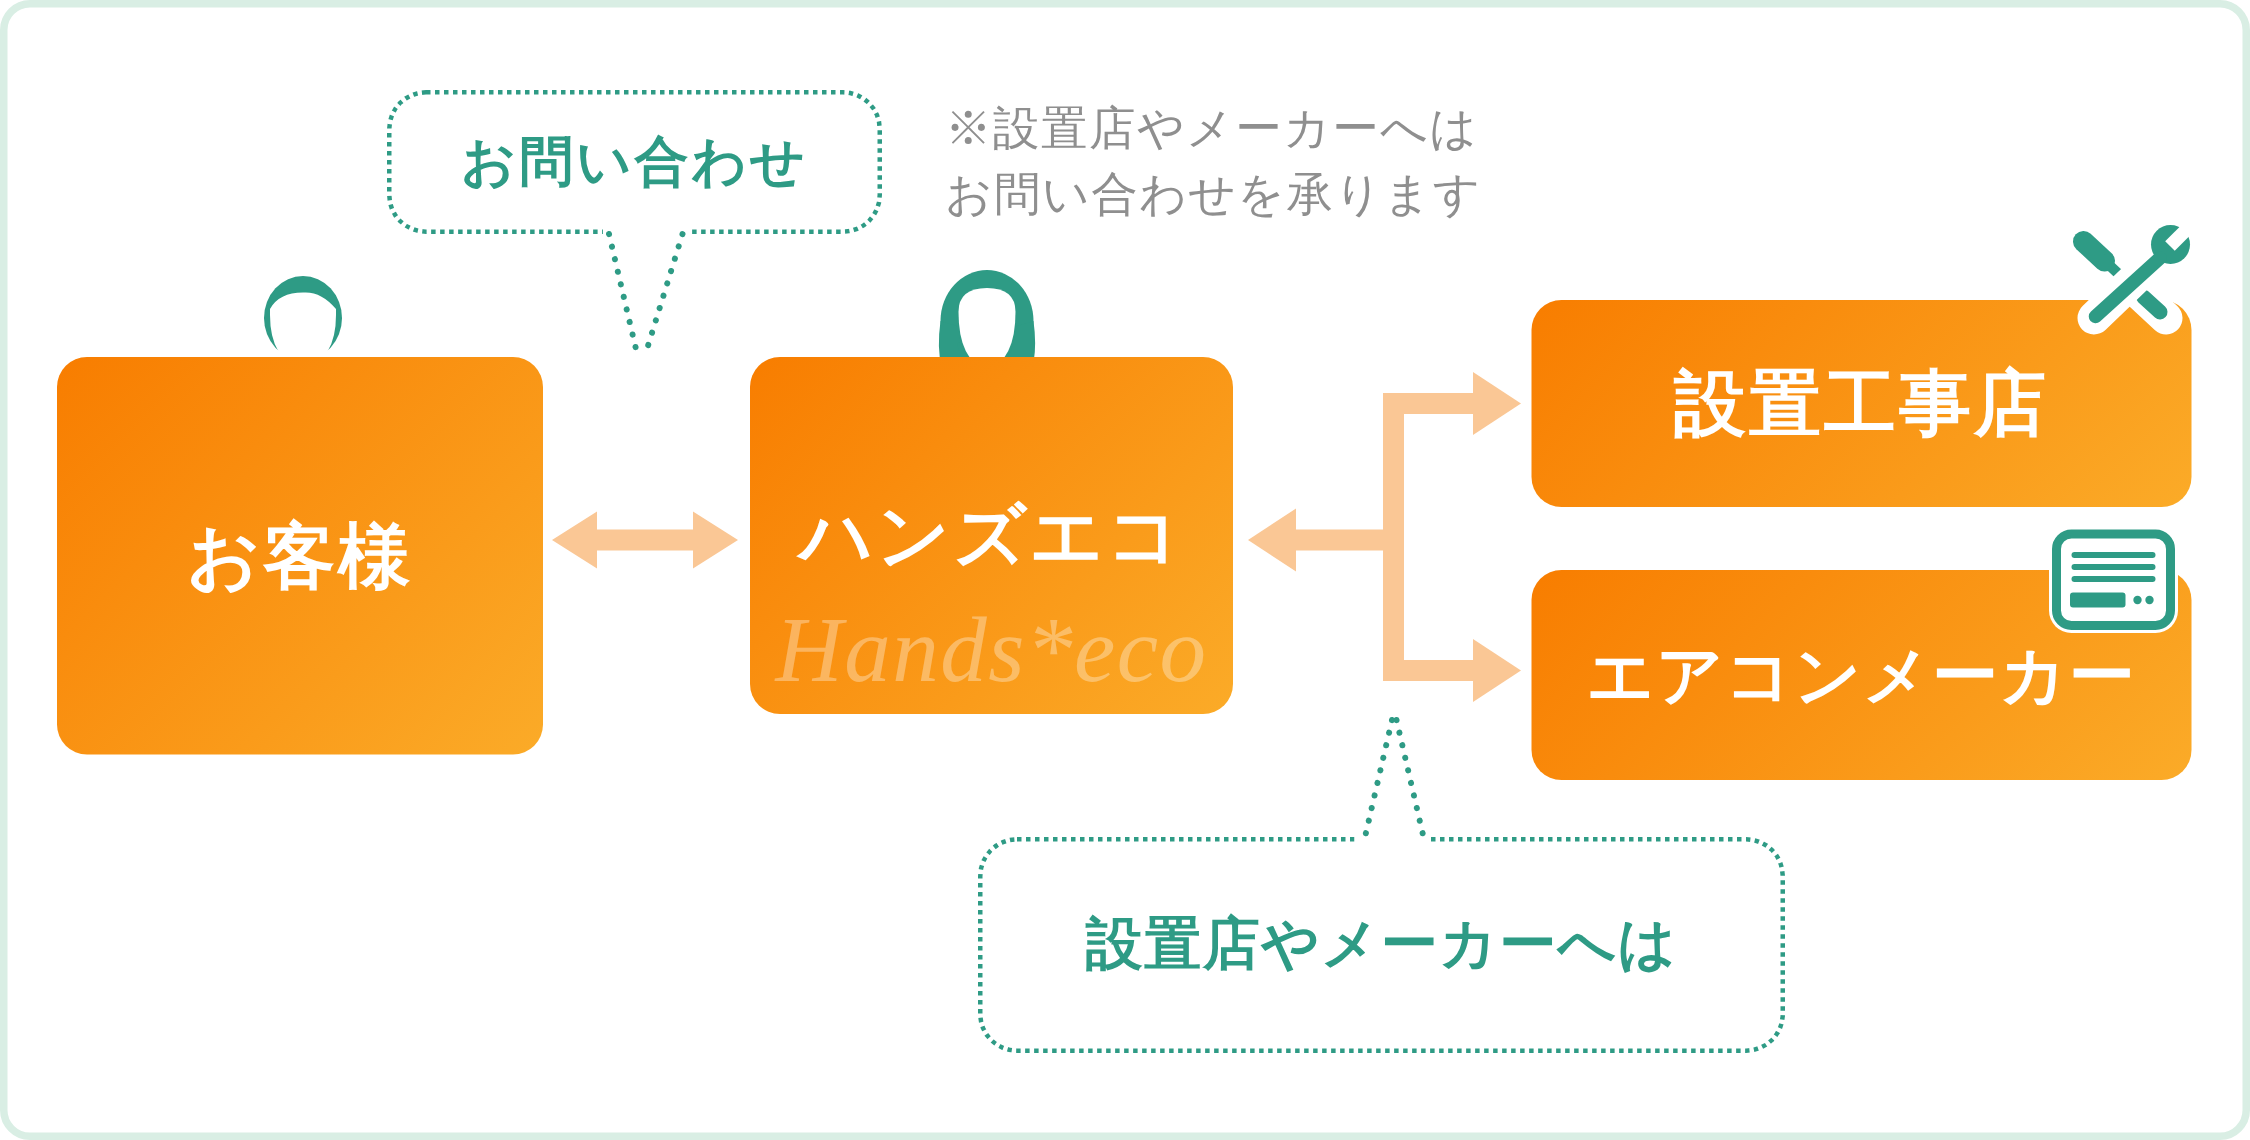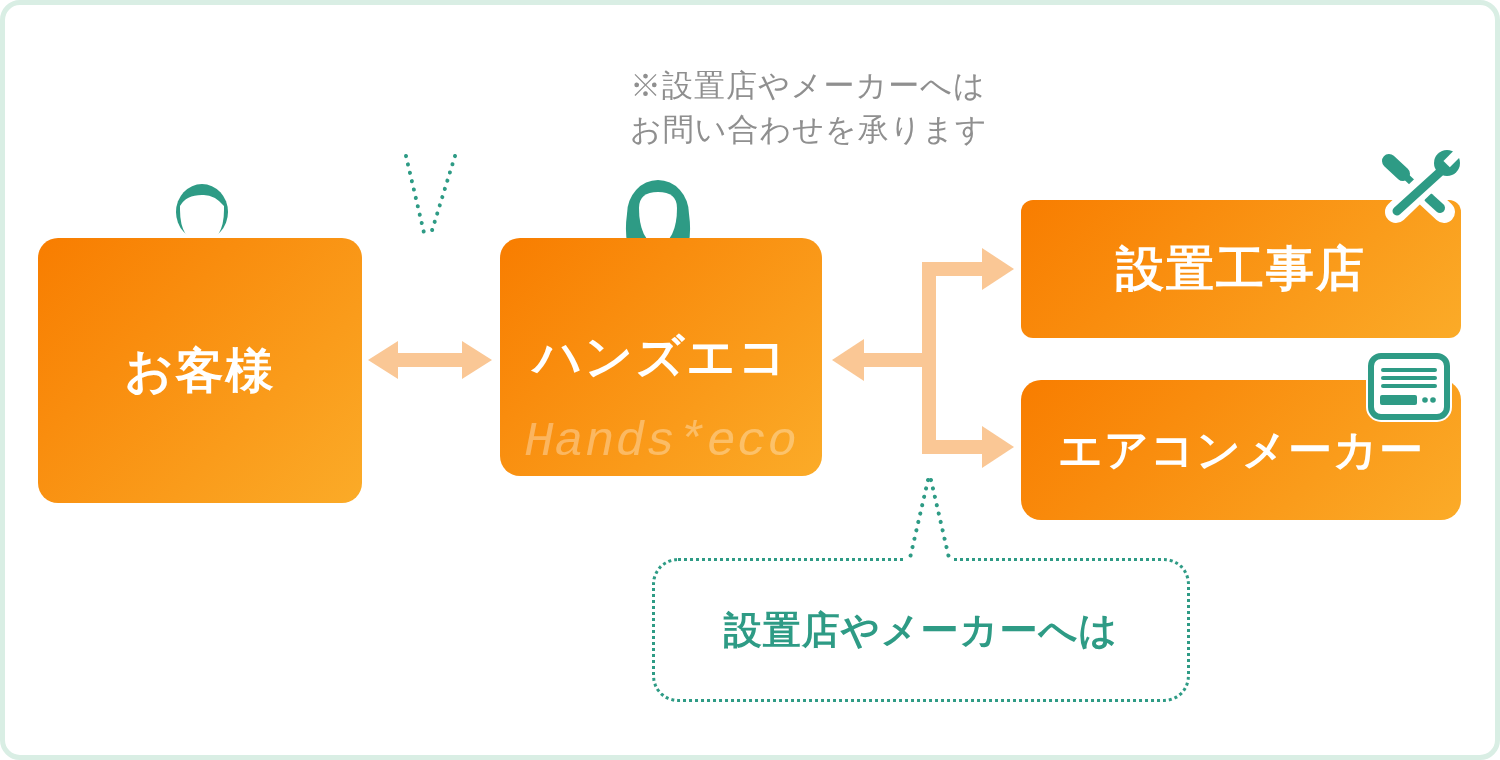--- a/index.html
+++ b/index.html
@@ -43,30 +43,33 @@
   }
   .icon{position:absolute;}
   .t-fill{fill:var(--teal);}
   .w-fill{fill:#fff;}
   .t-stroke{stroke:var(--teal);fill:none;}
   .w-stroke{stroke:#fff;fill:none;}
   .p-fill{fill:var(--peach);}
   .outlined{stroke:#fff;stroke-width:4;paint-order:stroke;}
   #watermark{
     position:absolute;left:0;right:0;bottom:6px;text-align:center;
-    font-family:Liberation Mono, monospace;font-style:italic;
-    font-size:49px;color:rgba(255,255,255,0.33);letter-spacing:1px;
+    font-family:Liberation Serif, serif;font-style:italic;
+    font-size:62px;color:rgba(255,255,255,0.33);letter-spacing:1px;
   }
 </style>
 </head>
 <body>
 
 <div id="canvas">
   <div id="frame"></div>
 
+  <div class="bubble" style="left:258px;top:60px;width:330px;height:96px;">
+    <span class="btext top-btext">お問い合わせ</span>
+  </div>
   <div class="tailgap" style="left:402px;top:152px;width:58px;height:9px;"></div>
   <svg class="tail" style="left:398px;top:153px;" width="64" height="90" viewBox="0 0 64 90">
     <path class="dotline" d="M8 3 L27 84"></path>
     <path class="dotline" d="M57 3 L32 84"></path>
   </svg>
 
   <div id="note">
     <div>※設置店やメーカーへは</div>
     <div>お問い合わせを承ります</div>
   </div>
@@ -105,21 +108,21 @@
   <svg class="icon" style="left:828px;top:244px;" width="190" height="225" viewBox="0 0 190 225">
     <rect class="p-fill" x="94" y="18" width="14" height="192"></rect>
     <rect class="p-fill" x="94" y="18" width="62" height="14"></rect>
     <polygon class="p-fill" points="154,4 186,25 154,46"></polygon>
     <rect class="p-fill" x="36" y="109" width="72" height="14"></rect>
     <polygon class="p-fill" points="36,95 4,116 36,137"></polygon>
     <rect class="p-fill" x="94" y="196" width="62" height="14"></rect>
     <polygon class="p-fill" points="154,182 186,203 154,224"></polygon>
   </svg>
 
-  <div class="node" style="left:1021px;top:200px;width:440px;height:138px;border-radius:12px;">
+  <div class="node" style="left:1021px;top:200px;width:440px;height:138px;">
     <span class="nlabel">設置工事店</span>
   </div>
   <svg class="icon" style="left:1370px;top:146px;" width="96" height="84" viewBox="0 0 96 84">
     <path class="w-stroke" style="stroke-width:22;stroke-linecap:round;" d="M17 13 L74 66"></path>
     <path class="t-stroke" style="stroke-width:14;stroke-linecap:round;" d="M19 15 L33 28"></path>
     <path class="t-stroke" style="stroke-width:7;" d="M31 26 L60 53"></path>
     <path class="t-stroke" style="stroke-width:10;stroke-linecap:round;" d="M59 52 L70 62"></path>
     <path class="w-stroke" style="stroke-width:22;stroke-linecap:round;" d="M78 16 L26 66"></path>
     <circle class="w-fill" cx="77" cy="17" r="19"></circle>
     <circle class="t-fill" cx="77" cy="17" r="13"></circle>

